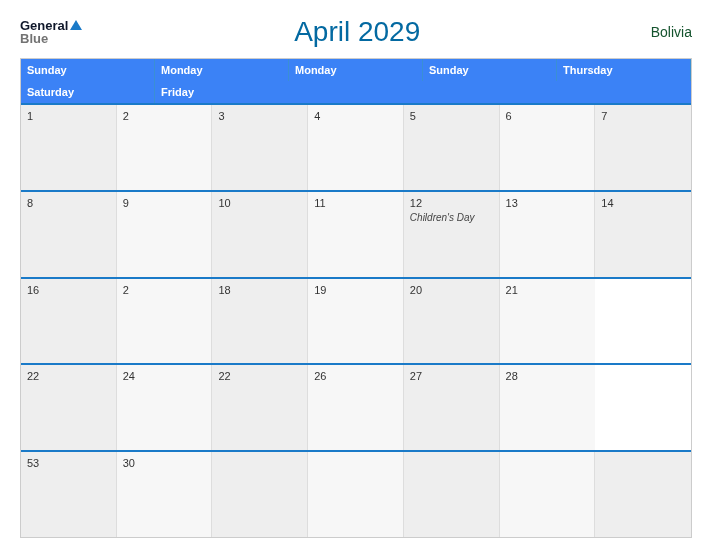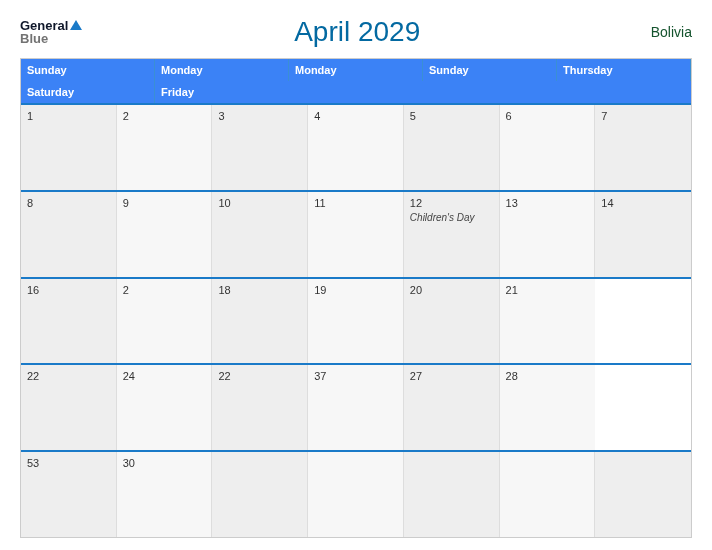--- a/index.html
+++ b/index.html
@@ -226,21 +226,21 @@
           <div class="cal-cell">
             <span class="day-num">22</span>
           </div>
           <div class="cal-cell">
             <span class="day-num">24</span>
           </div>
           <div class="cal-cell">
             <span class="day-num">22</span>
           </div>
           <div class="cal-cell">
-            <span class="day-num">37</span>
+            <span class="day-num">26</span>
           </div>
           <div class="cal-cell">
             <span class="day-num">27</span>
           </div>
           <div class="cal-cell">
             <span class="day-num">28</span>
           </div>
         </div>
         <div class="cal-week">
           <div class="cal-cell">

